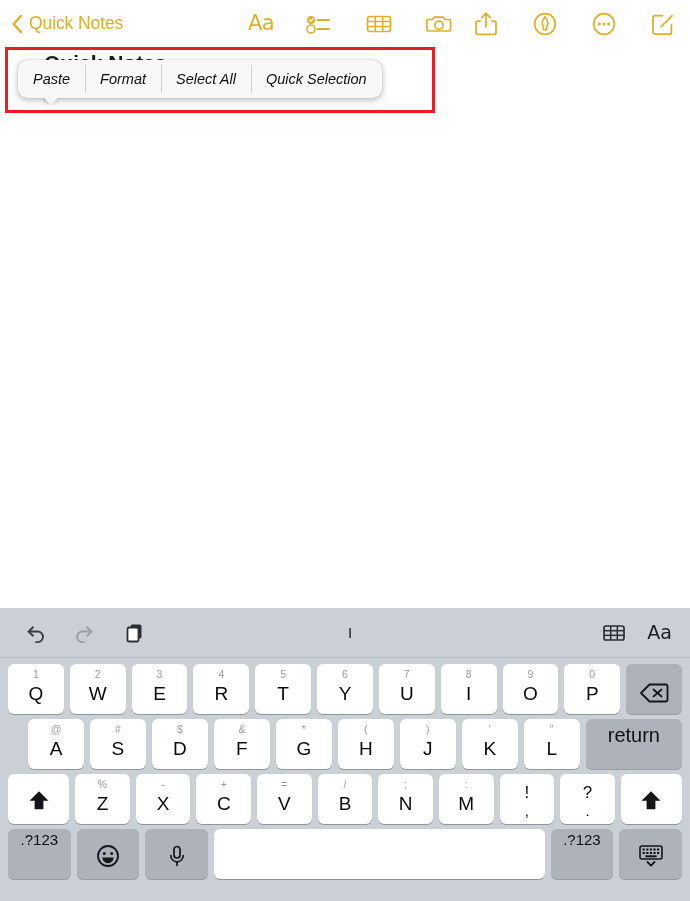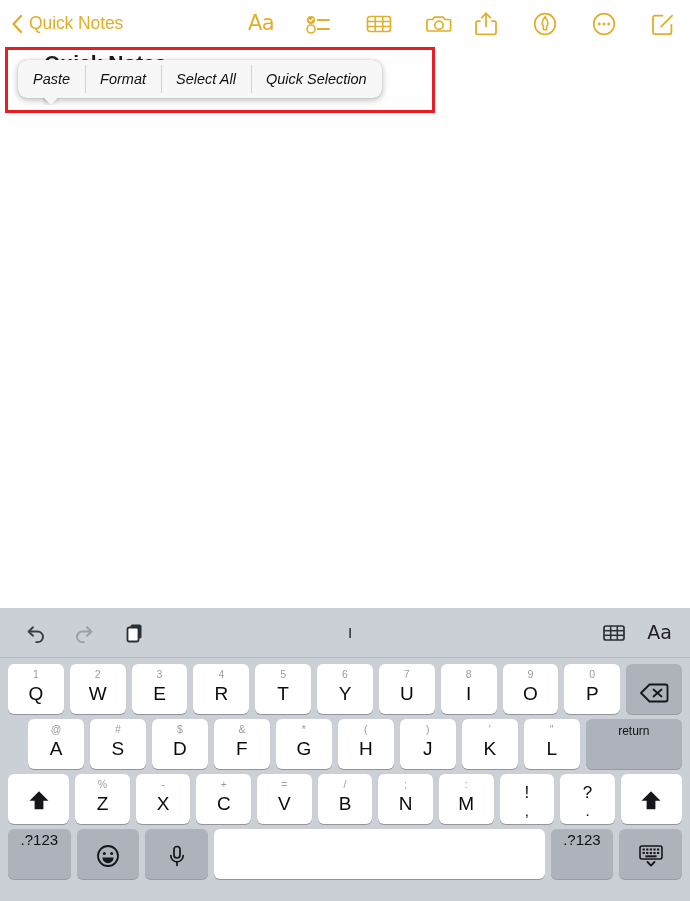--- a/index.html
+++ b/index.html
@@ -138,21 +138,21 @@
   }
   .key .alt {
     position: absolute; top: 5px; left: 0; right: 0; text-align: center;
     font-size: 10.5px; color: #9a9ca2; line-height: 1;
   }
   .key.dark {
     background: #adb2bb; box-shadow: 0 1px 0 rgba(0,0,0,0.25);
   }
   .key.dark .main { color: #111; }
   .key.wide-return { flex: 1.72 1 0; }
-  .key.wide-return .main { font-size: 12px; padding-bottom: 32px; }
+  .key.wide-return .main { font-size: 20px; padding-bottom: 24px; }
   .key.shift { flex: 1.12 1 0; }
   .key.dualpunct .main { padding-bottom: 8px; font-size: 17px; }
   .key.dualpunct .sub {
     position: absolute; bottom: -1px; left: 0; right: 0; text-align: center;
     font-size: 15px; color: #0b0b0b; line-height: 1; padding-bottom: 7px;
   }
   .key.dualpunct .main { padding-bottom: 23px; }
   .key.space { flex: 5.9 1 0; }
   .key.num { flex: 1.12 1 0; }
   .key.num .main { font-size: 15px; padding-bottom: 32px; }

